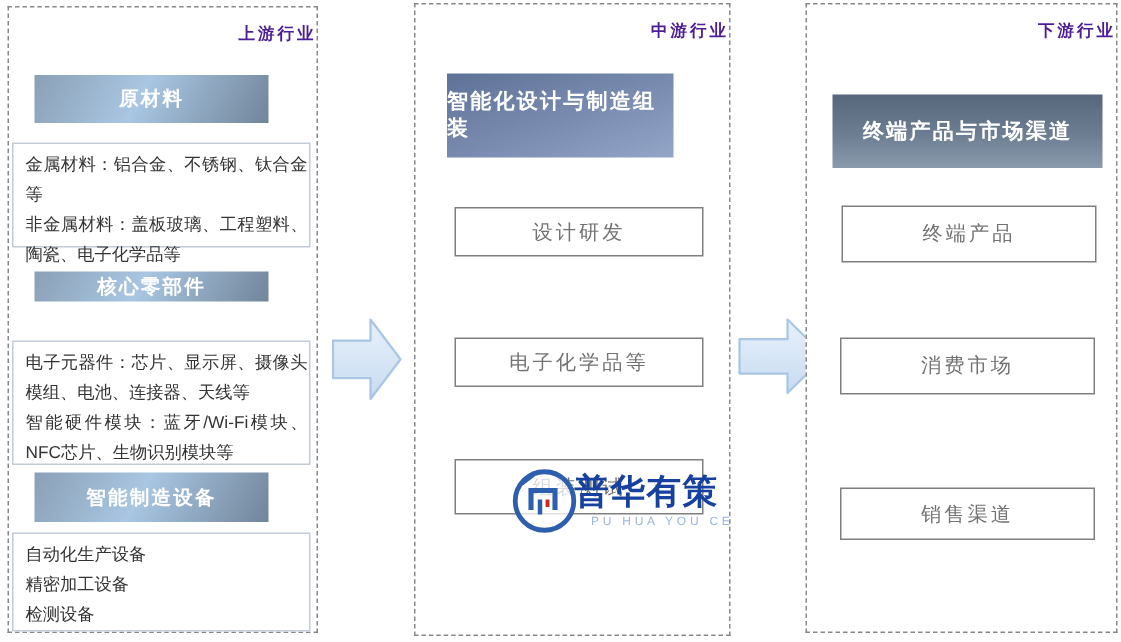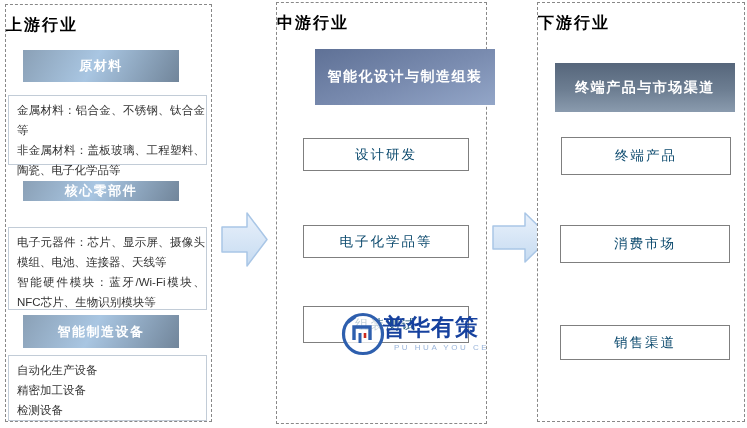--- a/index.html
+++ b/index.html
@@ -5,22 +5,22 @@
   html,body{margin:0;padding:0;background:#fff;}
   body{font-family:"Liberation Sans","DejaVu Sans",sans-serif;}
   .canvas{position:relative;width:747px;height:428px;background:#fff;overflow:hidden;}
 
   
   .col{position:absolute;border:1px dashed #888;background:#fff;box-sizing:border-box;}
   .col-up{left:5px;top:4px;width:207px;height:418px;}
   .col-mid{left:276px;top:2px;width:211px;height:422px;}
   .col-down{left:537px;top:2px;width:208px;height:420px;}
 
-  .col-title{position:absolute;left:0;top:10px;width:100%;text-align:left;
-    font-size:16px;font-weight:bold;color:#000000;letter-spacing:2px;}
+  .col-title{position:absolute;left:0;top:10px;width:100%;text-align:right;
+    font-size:11px;font-weight:bold;color:#4c1d95;letter-spacing:2px;}
 
   
   .hdr{position:absolute;box-sizing:border-box;display:flex;align-items:center;justify-content:center;
     color:#fff;font-weight:bold;font-size:13px;letter-spacing:1.5px;}
   .hdr-up{background:linear-gradient(118deg,#8aa0b6 0%,#a9c6e2 45%,#71859a 100%);}
   .hdr-mid{background:linear-gradient(160deg,#5f7196 0%,#7a8cb0 55%,#93a6c8 100%);font-size:14px;}
   .hdr-down{background:linear-gradient(to bottom,#56667b 0%,#6d7e92 55%,#8a9bae 100%);font-size:14px;}
 
   
   .up-h1{left:17px;top:45px;width:156px;height:32px;}
@@ -30,22 +30,22 @@
   .up-h3{left:17px;top:310px;width:156px;height:33px;}
   .up-b3{left:2px;top:350px;width:199px;height:66px;}
 
   
   .txtbox{position:absolute;box-sizing:border-box;border:1px solid #c2ccd7;background:#fff;
     padding:4px 1px 4px 8px;font-size:11.5px;color:#333;line-height:20px;text-align:justify;}
   .txtbox .line{margin:0;}
 
   
   .pbox{position:absolute;box-sizing:border-box;border:1px solid #7f7f7f;background:#fff;
-    display:flex;align-items:center;justify-content:center;font-size:13.5px;color:#0c4a6e;letter-spacing:2px;}
-  .mid-hdr{left:38px;top:46px;width:180px;height:56px;}
+    display:flex;align-items:center;justify-content:center;font-size:13.5px;color:#737373;letter-spacing:2px;}
+  .mid-hdr{left:21px;top:46px;width:151px;height:56px;}
   .mid-b1{left:26px;top:135px;width:166px;height:33px;}
   .mid-b2{left:26px;top:222px;width:166px;height:33px;}
   .mid-b3{left:26px;top:303px;width:166px;height:37px;}
   .down-hdr{left:17px;top:60px;width:180px;height:49px;}
   .down-b1{left:23px;top:134px;width:170px;height:38px;}
   .down-b2{left:22px;top:222px;width:170px;height:38px;}
   .down-b3{left:22px;top:322px;width:170px;height:35px;}
 
   
   .arrow{position:absolute;}

